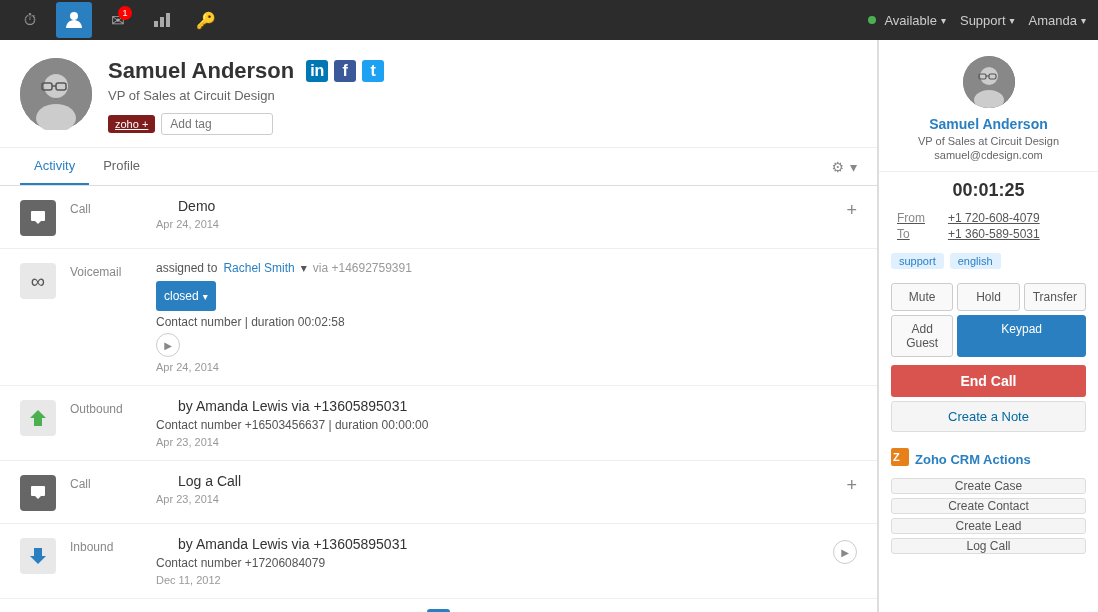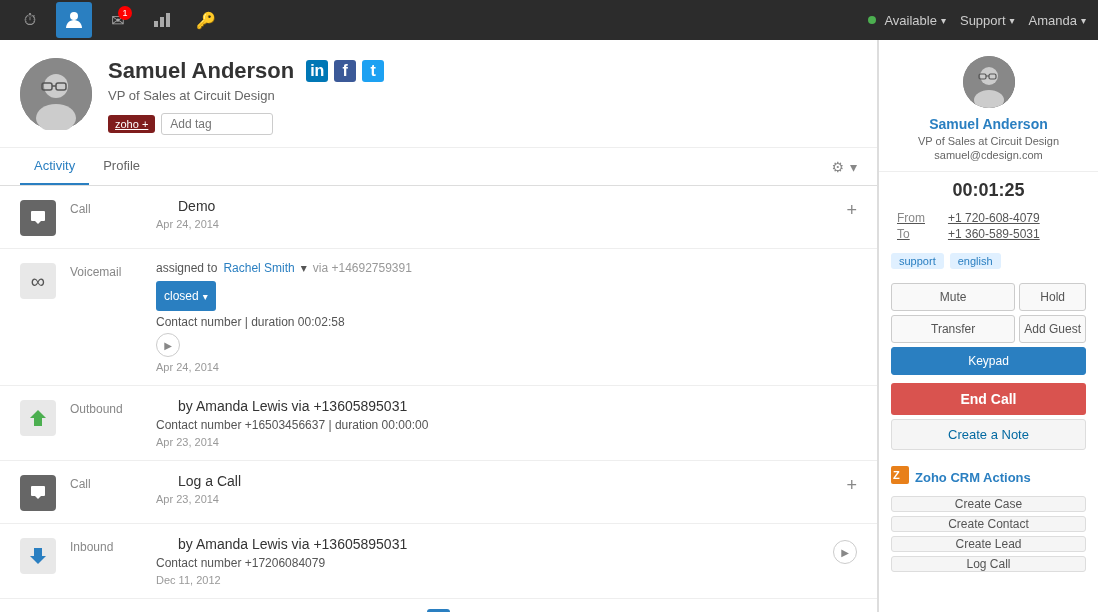--- a/index.html
+++ b/index.html
@@ -191,21 +191,21 @@
     .call-from-to td:first-child { color: #888; padding-right: 6px; }
     .tags-row { padding: 6px 12px; display: flex; gap: 6px; }
     .tag-pill {
       padding: 2px 8px; border-radius: 3px; font-size: 11px;
       background: #e0f0ff; color: #2a7fc1;
     }
 
     
     .call-controls { padding: 8px 12px; }
     .controls-grid {
-      display: grid; grid-template-columns: 1fr;
+      display: grid; grid-template-columns: 1fr 1fr 1fr;
       gap: 4px; margin-bottom: 4px;
     }
     .ctrl-btn {
       padding: 6px 4px; border: 1px solid #ccc; border-radius: 3px;
       text-align: center; font-size: 12px; color: #555; cursor: pointer;
       background: #f9f9f9;
     }
     .ctrl-btn.active { background: #2a7fc1; color: #fff; border-color: #2a7fc1; }
     .end-call-btn {
       background: #d9534f; color: #fff; border: none; border-radius: 3px;

